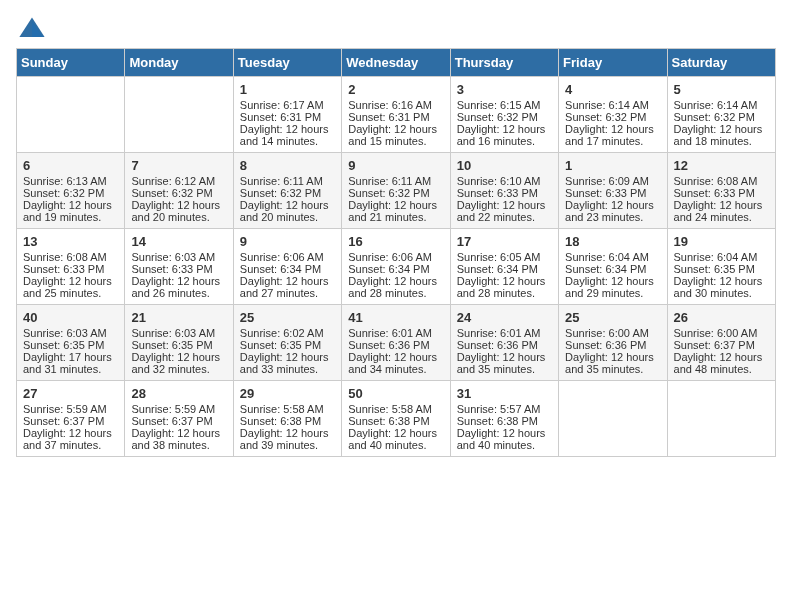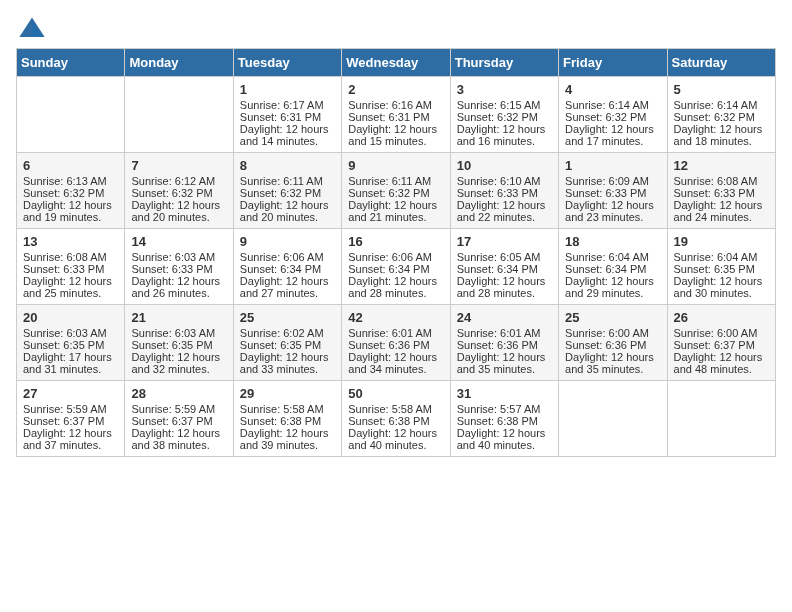--- a/index.html
+++ b/index.html
@@ -229,39 +229,39 @@
         </td>
         <td>
           <span class="day-number">19</span>
           <div>Sunrise: 6:04 AM</div>
           <div>Sunset: 6:35 PM</div>
           <div>Daylight: 12 hours and 30 minutes.</div>
         </td>
       </tr>
       <tr class="row-even">
         <td>
-          <span class="day-number">20</span>
+          <span class="day-number">40</span>
           <div>Sunrise: 6:03 AM</div>
           <div>Sunset: 6:35 PM</div>
           <div>Daylight: 17 hours and 31 minutes.</div>
         </td>
         <td>
           <span class="day-number">21</span>
           <div>Sunrise: 6:03 AM</div>
           <div>Sunset: 6:35 PM</div>
           <div>Daylight: 12 hours and 32 minutes.</div>
         </td>
         <td>
           <span class="day-number">25</span>
           <div>Sunrise: 6:02 AM</div>
           <div>Sunset: 6:35 PM</div>
           <div>Daylight: 12 hours and 33 minutes.</div>
         </td>
         <td>
-          <span class="day-number">42</span>
+          <span class="day-number">41</span>
           <div>Sunrise: 6:01 AM</div>
           <div>Sunset: 6:36 PM</div>
           <div>Daylight: 12 hours and 34 minutes.</div>
         </td>
         <td>
           <span class="day-number">24</span>
           <div>Sunrise: 6:01 AM</div>
           <div>Sunset: 6:36 PM</div>
           <div>Daylight: 12 hours and 35 minutes.</div>
         </td>

